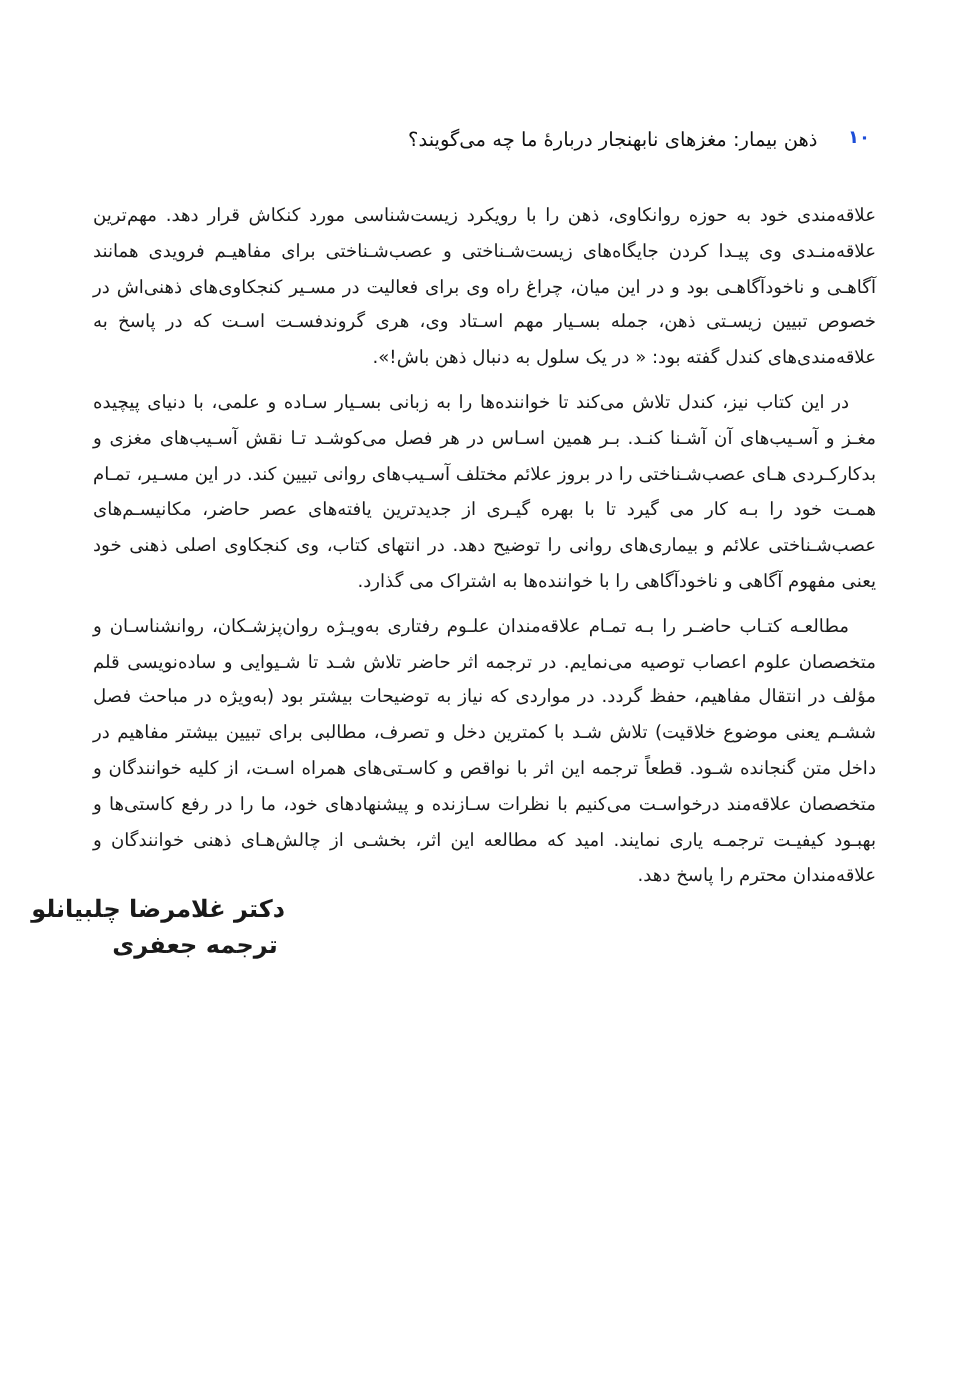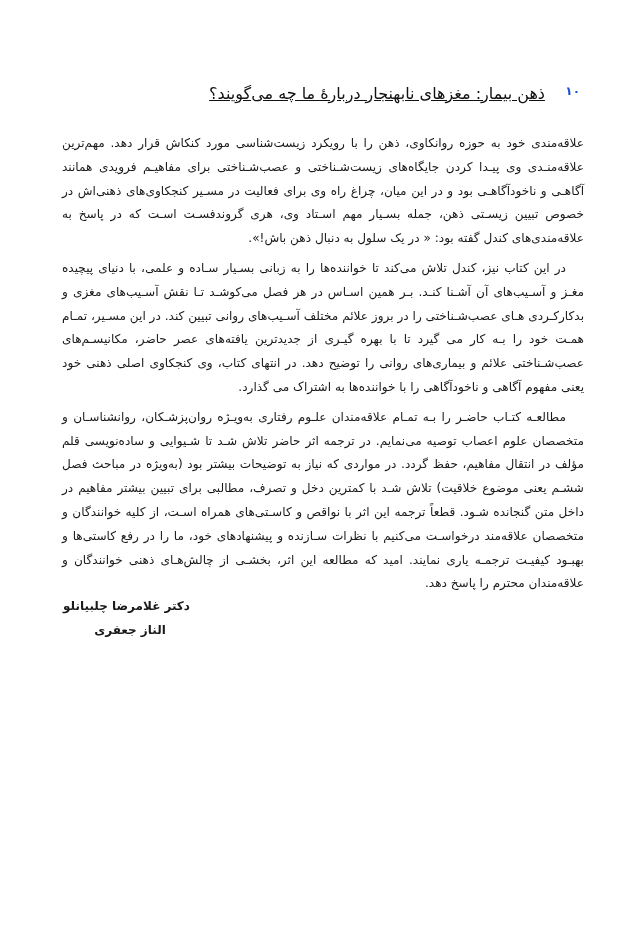--- a/index.html
+++ b/index.html
@@ -1,39 +1,39 @@
 <!DOCTYPE html>
 <html><head>
 <meta charset="utf-8">
 <style>
   html, body { margin: 0; padding: 0; background: #ffffff; }
   body { width: 643px; height: 926px; position: relative; overflow: hidden; font-family: "DejaVu Sans", sans-serif; color: #1a1a1a; }
   .page { position: absolute; left: 0; top: 0; width: 643px; height: 926px; background: #fff; }
   .running-header { position: absolute; top: 84px; left: 330px; width: 215px; height: 18px; direction: rtl; display: flex; align-items: center; }
   .page-number { position: absolute; top: 84px; left: 552px; width: 28px; height: 18px; direction: rtl; font-size: 12px; font-weight: bold; color: #1d4ed8; }
-  .header-title { font-size: 16px; color: #111; white-space: nowrap; text-decoration: underline; }
+  .header-title { font-size: 13px; color: #111; white-space: nowrap; }
   .body { position: absolute; top: 132px; left: 62px; width: 522px; direction: rtl; text-align: justify; text-align-last: right; }
   .para { font-size: 12.1px; line-height: 23.8px; margin: 0 0 6px 0; text-indent: 0; }
   .para.indent { text-indent: 18px; }
   .signature { position: absolute; top: 594px; left: 70px; width: 120px; direction: rtl; text-align: center; }
-  .sig-line { font-size: 12px; font-weight: bold; line-height: 24px; white-space: nowrap; }
+  .sig-line { font-size: 16px; font-weight: bold; line-height: 24px; white-space: nowrap; }
   .sig-line.first { text-align: right; width: 140px; margin-left: -10px; }
 </style>
 </head>
 <body>
 
 <div class="page">
   <div class="page-number">۱۰</div>
   <div class="running-header">
     <span class="header-title">ذهن بیمار: مغزهای نابهنجار دربارهٔ ما چه می‌گویند؟</span>
   </div>
 
   <div class="body">
     <p class="para">علاقه‌مندی خود به حوزه روانکاوی، ذهن را با رویکرد زیست‌شناسی مورد کنکاش قرار دهد. مهم‌ترین علاقه‌منـدی وی پیـدا کردن جایگاه‌های زیست‌شـناختی و عصب‌شـناختی برای مفاهیـم فرویدی همانند آگاهـی و ناخودآگاهـی بود و در این میان، چراغ راه وی برای فعالیت در مسـیر کنجکاوی‌های ذهنی‌اش در خصوص تبیین زیسـتی ذهن، جمله بسـیار مهم اسـتاد وی، هری گروندفسـت اسـت که در پاسخ به علاقه‌مندی‌های کندل گفته بود: « در یک سلول به دنبال ذهن باش!».</p>
     <p class="para indent">در این کتاب نیز، کندل تلاش می‌کند تا خواننده‌ها را به زبانی بسـیار سـاده و علمی، با دنیای پیچیده مغـز و آسـیب‌های آن آشـنا کنـد. بـر همین اسـاس در هر فصل می‌کوشـد تـا نقش آسـیب‌های مغزی و بدکارکـردی هـای عصب‌شـناختی را در بروز علائم مختلف آسـیب‌های روانی تبیین کند. در این مسـیر، تمـام همـت خود را بـه کار می‌ گیرد تا با بهره‌ گیـری از جدیدترین یافته‌های عصر حاضر، مکانیسـم‌های عصب‌شـناختی علائم و بیماری‌های روانی را توضیح دهد. در انتهای کتاب، وی کنجکاوی اصلی ذهنی خود یعنی مفهوم آگاهی و ناخودآگاهی را با خواننده‌ها به اشتراک می‌ گذارد.</p>
     <p class="para indent">مطالعـه کتـاب حاضـر را بـه تمـام علاقه‌مندان علـوم رفتاری به‌ویـژه روان‌پزشـکان، روانشناسـان و متخصصان علوم اعصاب توصیه می‌نمایم. در ترجمه اثر حاضر تلاش شـد تا شـیوایی و ساده‌نویسی قلم مؤلف در انتقال مفاهیم، حفظ گردد. در مواردی که نیاز به توضیحات بیشتر بود (به‌ویژه در مباحث فصل ششـم یعنی موضوع خلاقیت) تلاش شـد با کمترین دخل و تصرف، مطالبی برای تبیین بیشتر مفاهیم در داخل متن گنجانده شـود. قطعاً ترجمه این اثر با نواقص و کاسـتی‌های همراه اسـت، از کلیه خوانندگان و متخصصان علاقه‌مند درخواسـت می‌کنیم با نظرات سـازنده و پیشنهادهای خود، ما را در رفع کاستی‌ها و بهبـود کیفیـت ترجمـه یاری نمایند. امید که مطالعه این اثر، بخشـی از چالش‌هـای ذهنی خوانندگان و علاقه‌مندان محترم را پاسخ دهد.</p>
   </div>
 
   <div class="signature">
     <div class="sig-line first">دکتر غلامرضا چلبیانلو</div>
-    <div class="sig-line">الناز جعفری</div>
+    <div class="sig-line">ترجمه جعفری</div>
   </div>
 </div>
 
 </body></html>

